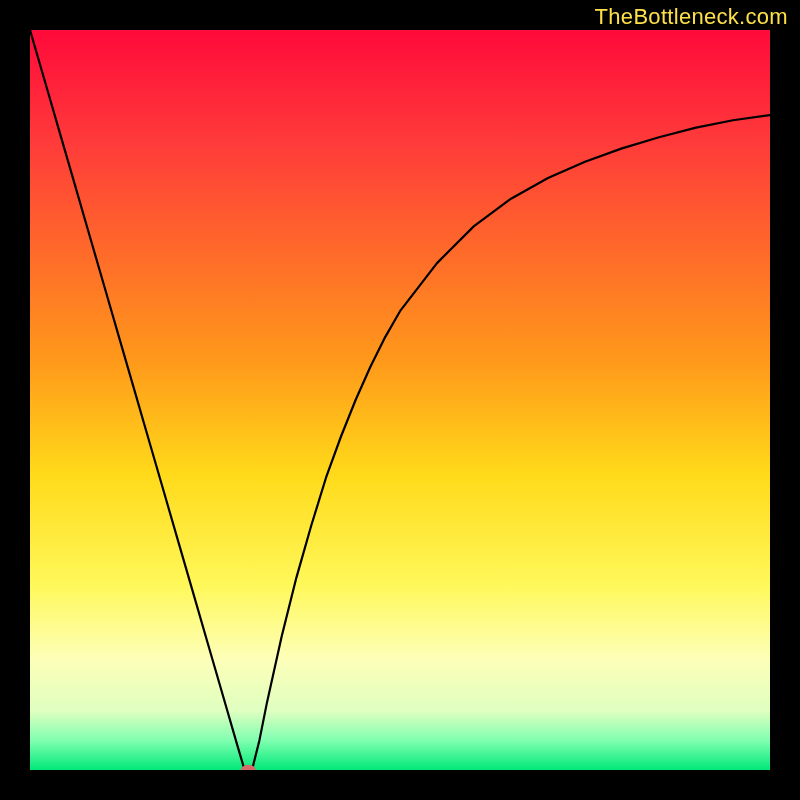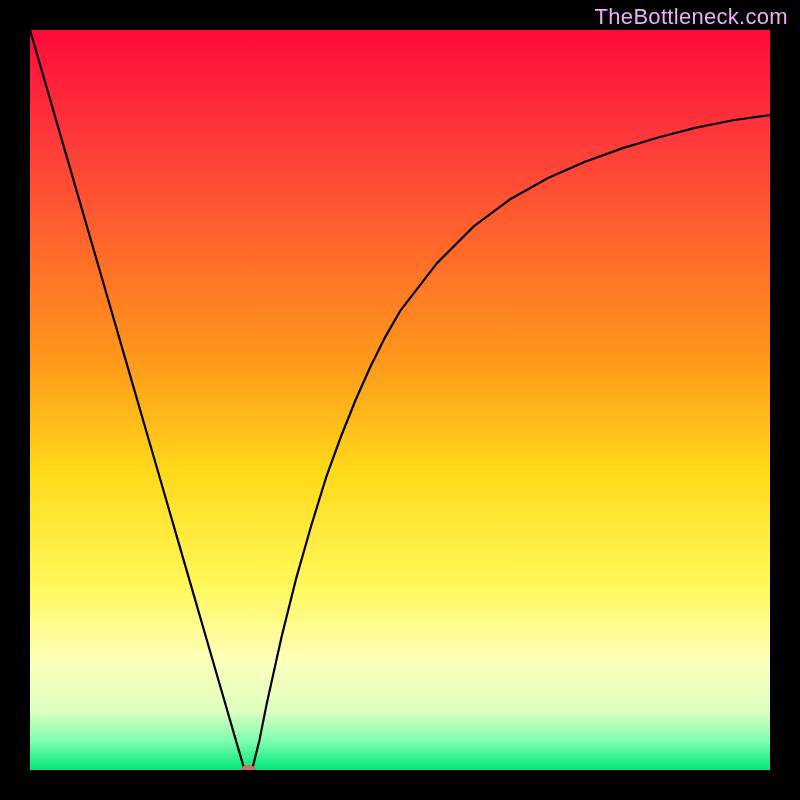--- a/index.html
+++ b/index.html
@@ -9,21 +9,21 @@
     height: 800px;
     background: #000;
     position: relative;
   }
   .watermark {
     position: absolute;
     top: 4px;
     right: 12px;
     font-family: Arial, Helvetica, sans-serif;
     font-size: 22px;
-    color: #f0abfc;
+    color: #fde047;
     font-weight: 500;
     letter-spacing: 0.3px;
     z-index: 10;
   }
   .plot-wrap {
     position: absolute;
     top: 30px;
     left: 30px;
     width: 740px;
     height: 740px;

